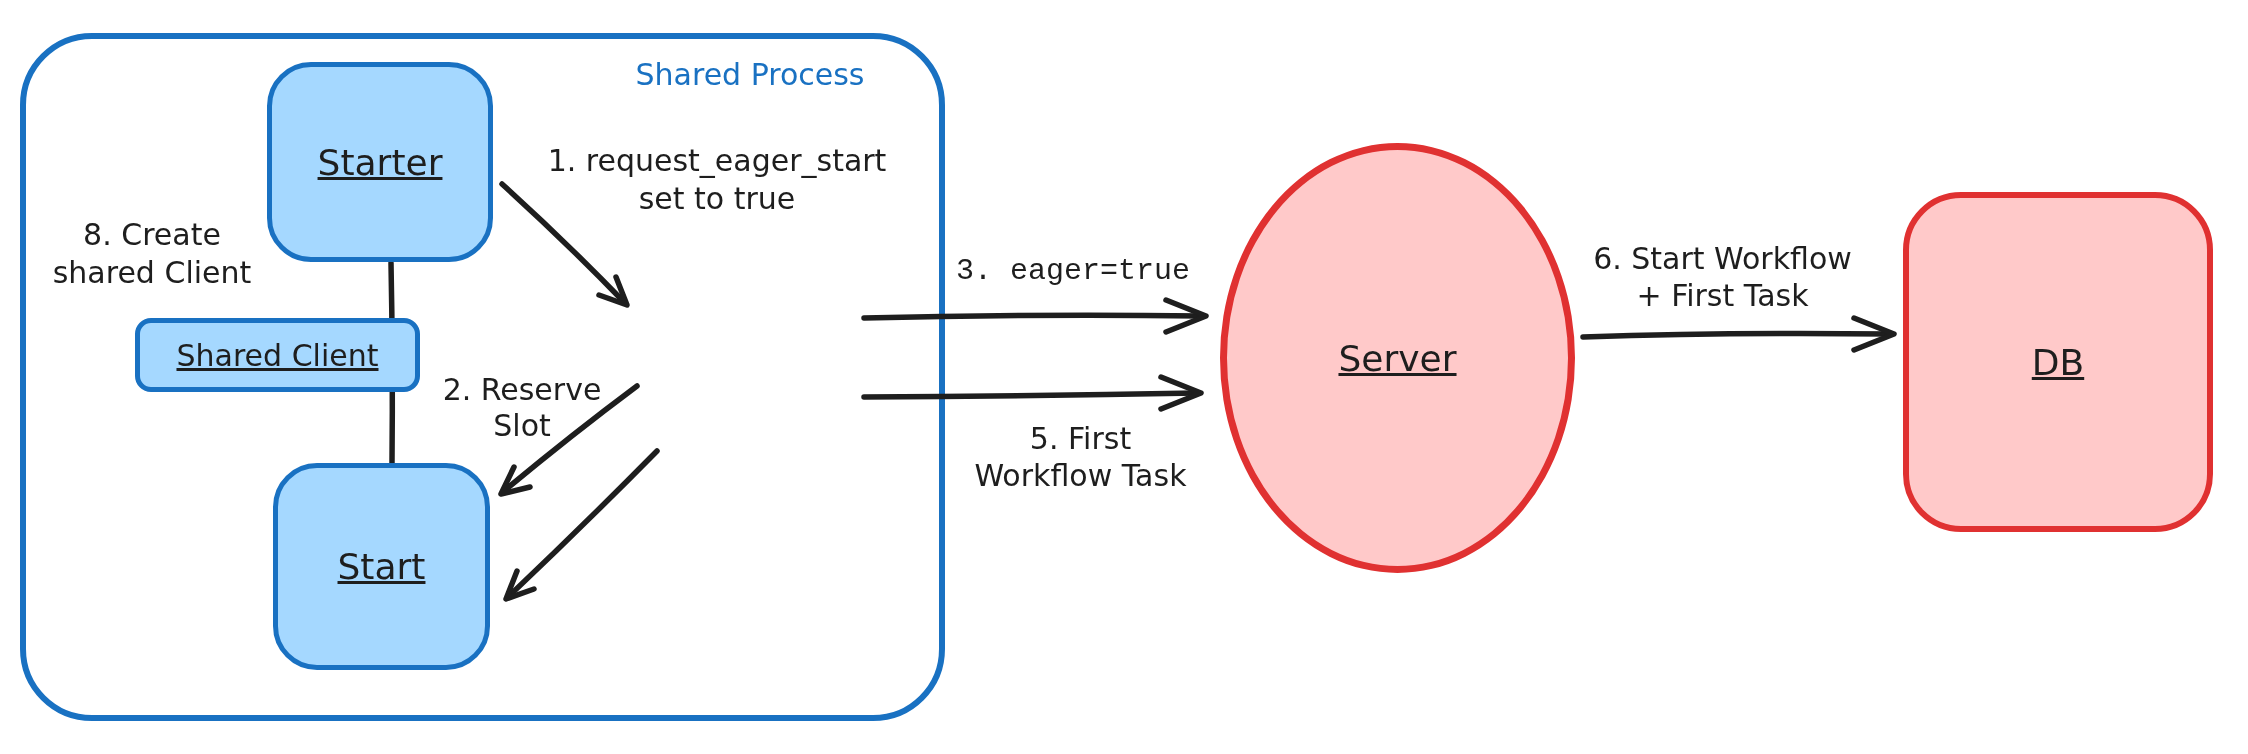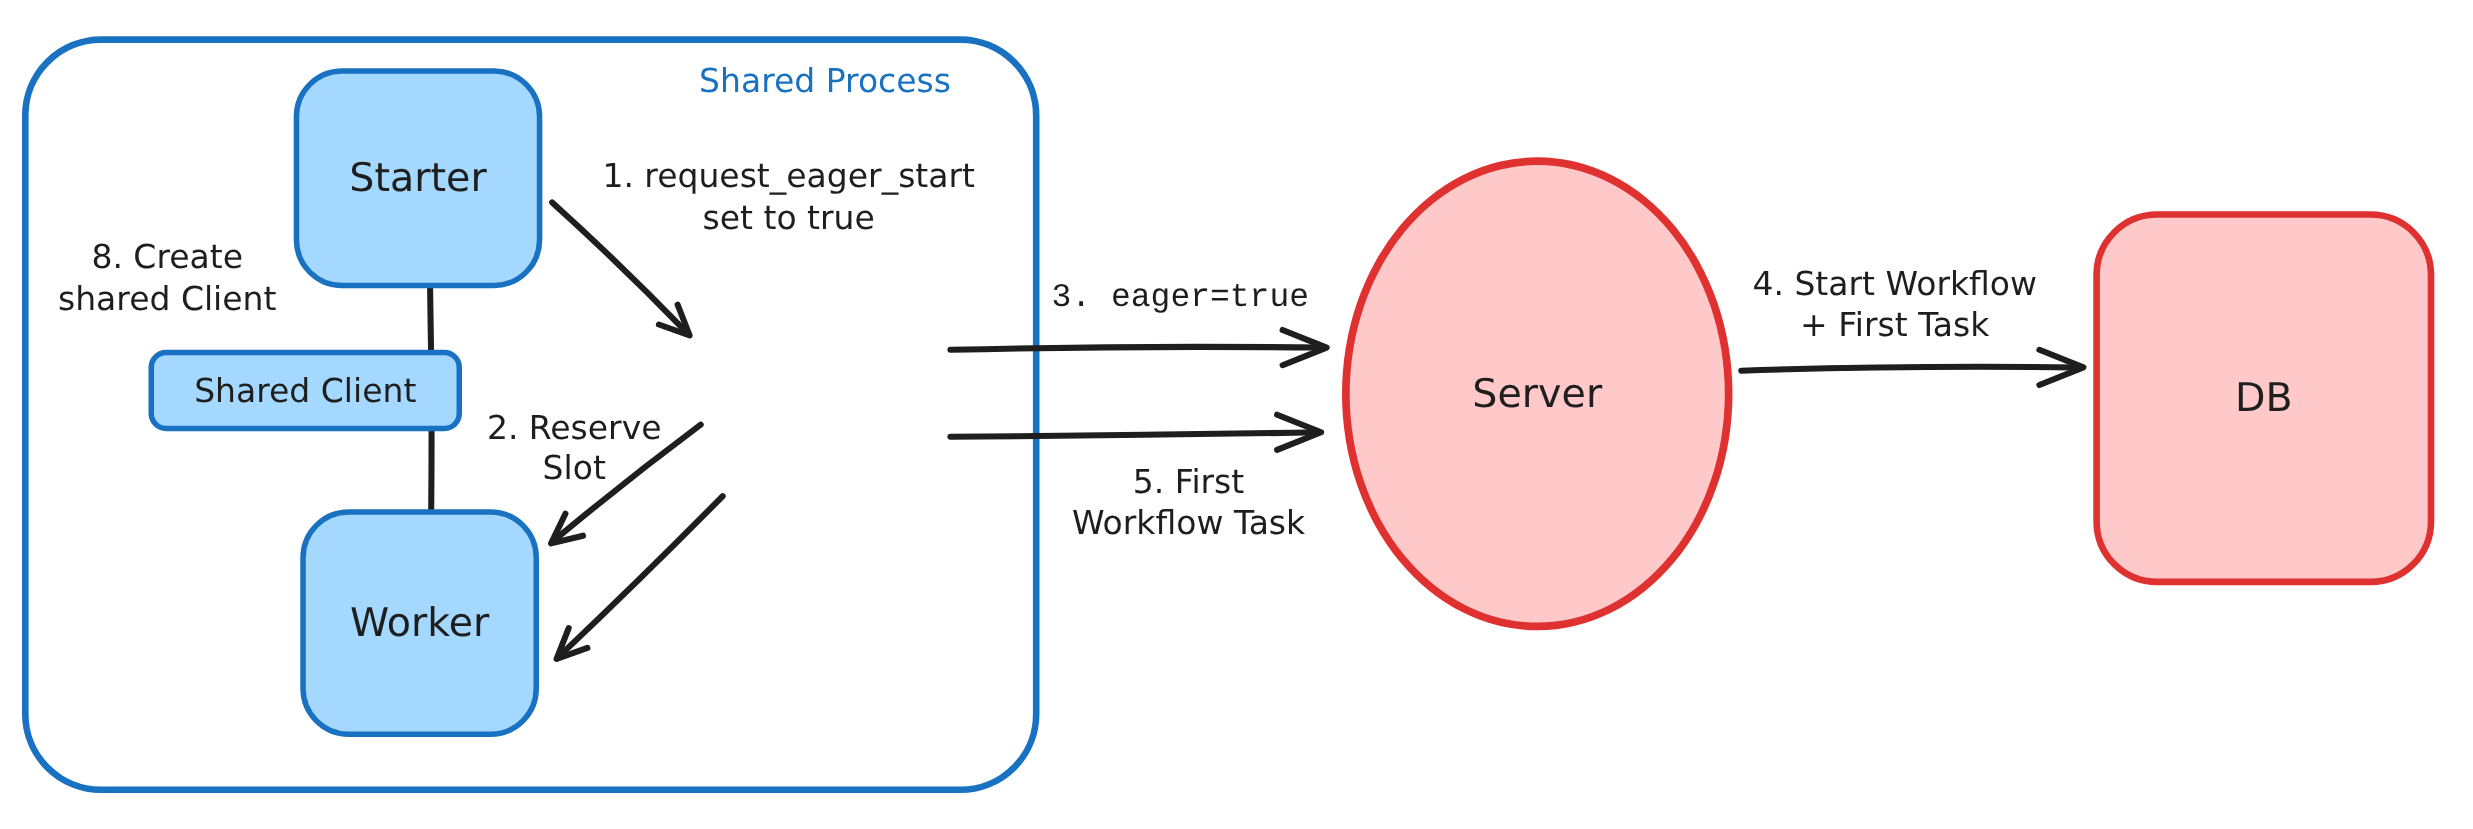--- a/index.html
+++ b/index.html
@@ -60,20 +60,21 @@
   }
 
   .node {
     position: absolute;
     display: flex;
     align-items: center;
     justify-content: center;
     box-sizing: border-box;
     text-align: right;
     z-index: 2;
+    text-decoration: underline;
   }
   .node .node-label {
     font-size: 36px;
     color: var(--ink);
   }
   .node-blue {
     background: var(--blue-fill);
     border: 5px solid var(--blue-stroke);
   }
   .node-red {
@@ -126,21 +127,21 @@
     <path class="stroke" d="M391 263 Q393 360 392 463"></path>
   </svg>
 
   <div class="node node-blue node-starter">
     <span class="node-label">Starter</span>
   </div>
   <div class="node node-blue node-shared-client">
     <span class="node-label">Shared Client</span>
   </div>
   <div class="node node-blue node-worker">
-    <span class="node-label">Worker</span>
+    <span class="node-label">Start</span>
   </div>
   <div class="node node-red node-db">
     <span class="node-label">DB</span>
   </div>
   <div class="node node-red node-server">
     <span class="node-label">Server</span>
   </div>
 
   <svg class="layer z3" viewBox="0 0 2248 754">
 
@@ -184,21 +185,21 @@
     <div>set to true</div>
   </div>
   <div class="note note-reserve-slot">
     <div>2. Reserve</div>
     <div>Slot</div>
   </div>
   <div class="note note-eager-true">
     <div>3. eager=true</div>
   </div>
   <div class="note note-start-workflow">
-    <div>4. Start Workflow</div>
+    <div>6. Start Workflow</div>
     <div>+ First Task</div>
   </div>
   <div class="note note-first-workflow-task">
     <div>5. First</div>
     <div>Workflow Task</div>
   </div>
 
 </div>
 
 </body></html>

